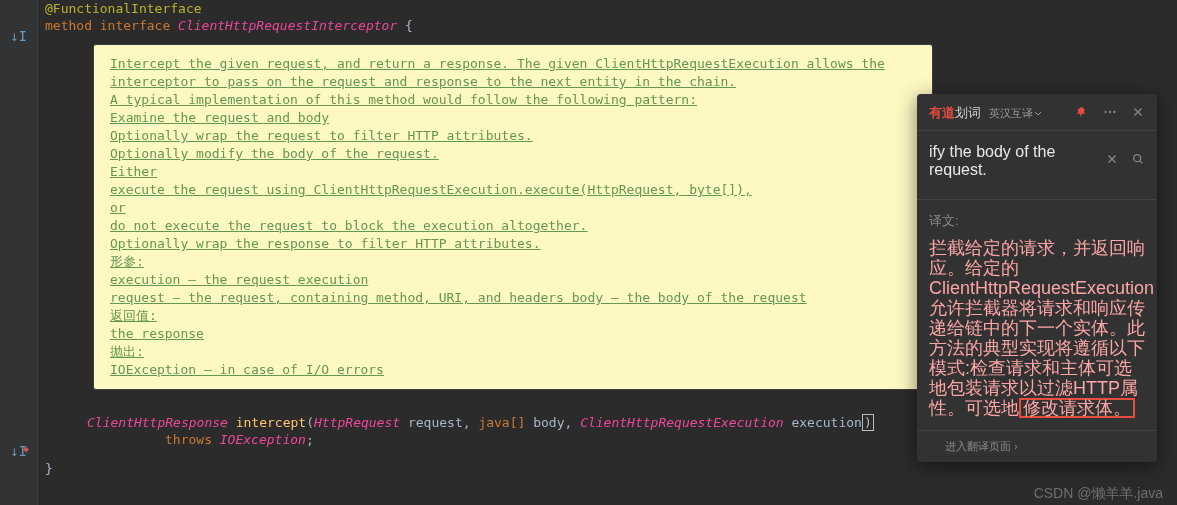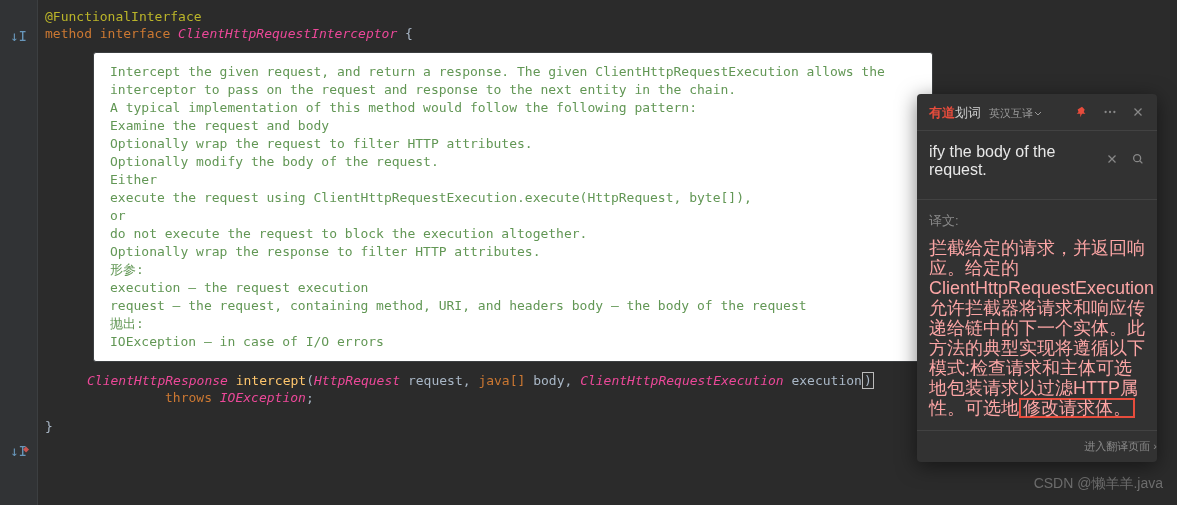--- a/index.html
+++ b/index.html
@@ -26,38 +26,38 @@
       position: absolute;
       font-size: 14px;
     }
     .gutter-icon.impl { top: 28px; left: 10px; color: #6897bb; }
     .gutter-icon.override { top: 443px; left: 10px; color: #6897bb; }
     .editor {
       position: absolute;
       left: 45px;
       top: 0;
       width: calc(100% - 45px);
-      padding-top: 8px;
       line-height: 17px;
     }
     .kw-annotation { color: #bbb529; }
     .kw { color: #cc7832; }
     .type { color: #ec4899; font-style: italic; }
     .method { color: #ffc66d; }
     .punct { color: #a9b7c6; }
     .javadoc {
       color: #629755;
-      background: #ffffff;
+      background: #fef9c3;
       border: 1px solid #3c3f41;
       border-radius: 3px;
-      margin: 10px 0 10px 48px;
+      margin: 10px 0 24px 48px;
       padding: 10px 16px;
       width: 840px;
       font-style: normal;
       line-height: 18px;
+      text-decoration: underline;
     }
     .sig { margin-top: 4px; margin-left: 42px; }
     .sig2 { margin-left: 120px; }
     
     .translator-popup {
       position: absolute;
       top: 94px;
       right: 20px;
       width: 240px;
       background: #323232;
@@ -121,29 +121,28 @@
       line-height: 20px;
       font-size: 18px;
     }
     .highlight-red {
       border: 2px solid #e74c3c;
       padding: 0 2px;
       display: inline-block;
       line-height: 16px;
     }
     .translator-footer {
-      padding: 8px 0;
-      text-align: right;
+      padding: 8px 28px;
       color: #888;
       font-size: 11px;
       border-top: 1px solid #424242;
     }
     .watermark {
       position: absolute;
-      bottom: 12px;
+      bottom: 2px;
       right: 14px;
       color: #6e6e6e;
       font-family: "Microsoft YaHei", sans-serif;
       font-size: 14px;
     }
     .caret-box {
       border: 1px solid #bbbbbb;
       padding: 0 1px;
     }
     .diff-marker { color: #c75450; position: absolute; left: 23px; top: 443px; font-size: 10px; }
@@ -176,20 +175,22 @@
     <div>Optionally wrap the request to filter HTTP attributes.</div>
     <div>Optionally modify the body of the request.</div>
     <div>Either</div>
     <div>execute the request using ClientHttpRequestExecution.execute(HttpRequest, byte[]),</div>
     <div>or</div>
     <div>do not execute the request to block the execution altogether.</div>
     <div>Optionally wrap the response to filter HTTP attributes.</div>
     <div>形参:</div>
     <div>execution – the request execution</div>
     <div>request – the request, containing method, URI, and headers body – the body of the request</div>
+    <div>返回值:</div>
+    <div>the response</div>
     <div>抛出:</div>
     <div>IOException – in case of I/O errors</div>
   </div>
 
   <div class="sig">
     <span class="type">ClientHttpResponse</span>
     <span class="method">intercept</span><span class="punct">(</span><span class="type">HttpRequest</span>
     <span>request</span><span class="punct">,</span>
     <span class="kw">java[]</span>
     <span>body</span><span class="punct">,</span>

